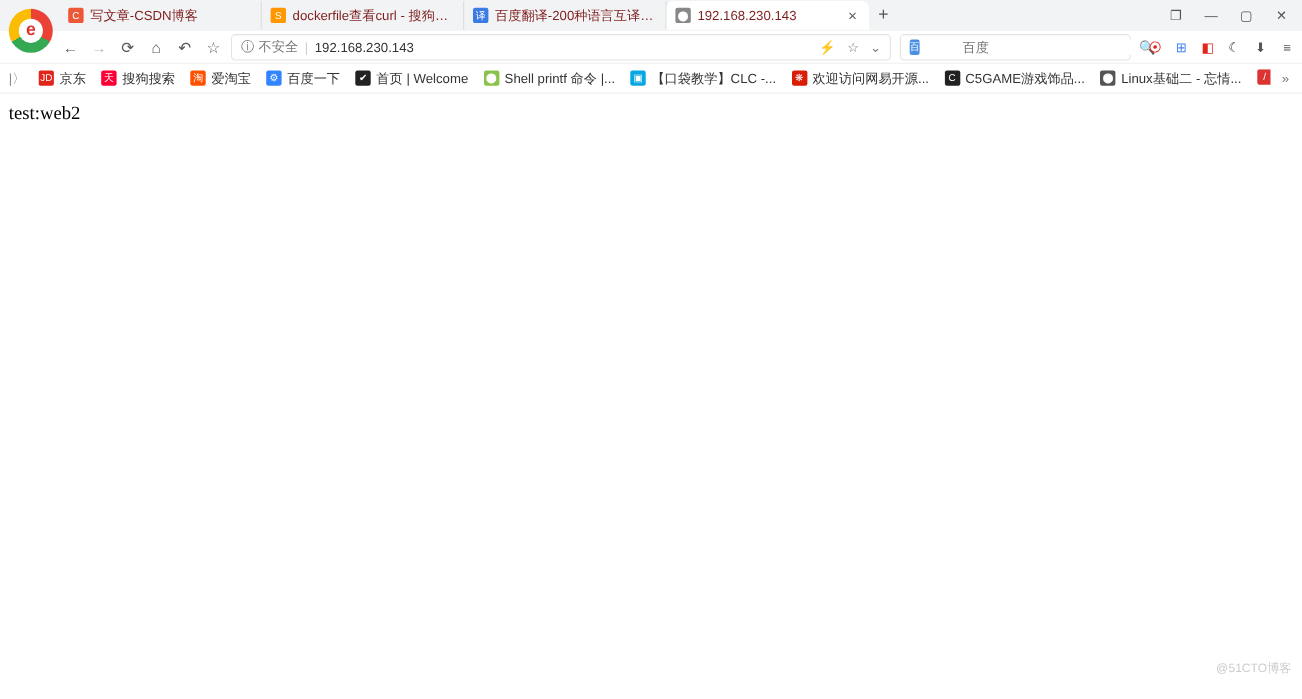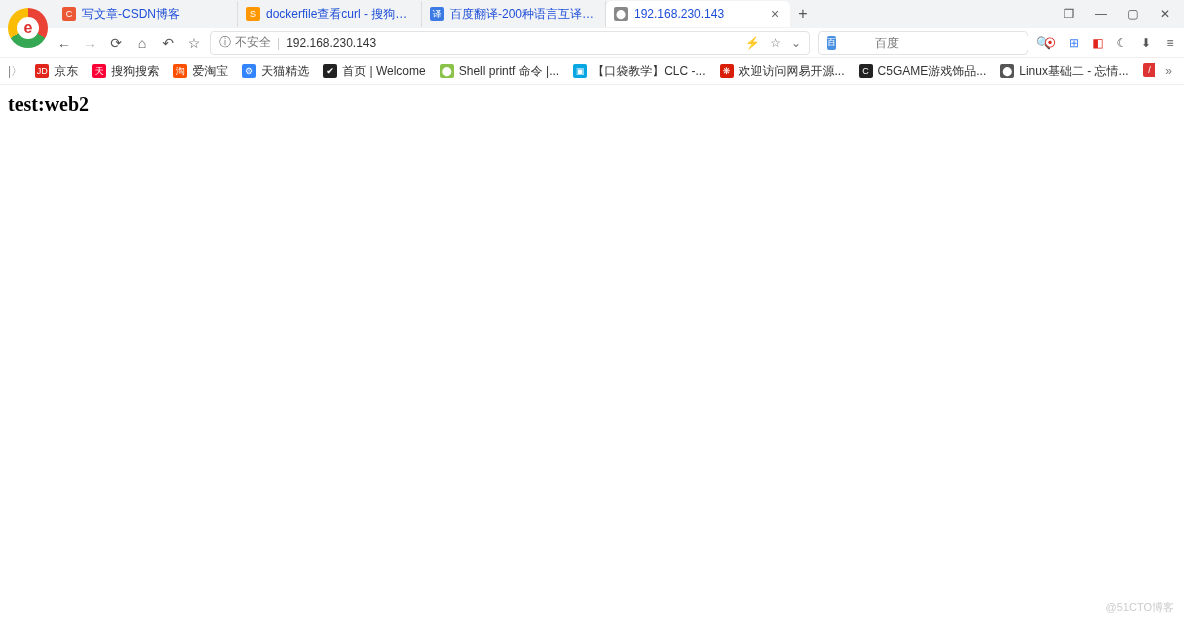--- a/index.html
+++ b/index.html
@@ -80,21 +80,21 @@
       align-items: center;
       justify-content: center;
       font-size: 9px;
       color: #fff;
     }
     .tab-title {
       flex: 1;
       overflow: hidden;
       text-overflow: ellipsis;
       font-size: 12px;
-      color: #1d4ed8;
+      color: #7f1d1d;
     }
     .tab-close {
       width: 14px;
       height: 14px;
       display: flex;
       align-items: center;
       justify-content: center;
       color: #666;
       font-size: 14px;
       cursor: pointer;
@@ -198,23 +198,22 @@
     .bm .bicon {
       width: 14px; height: 14px; border-radius: 2px;
       display:flex;align-items:center;justify-content:center;
       font-size: 9px; color:#fff; flex: 0 0 14px;
     }
     .bm-overflow { margin-left:auto; color:#777; cursor:pointer; padding-right:6px; }
     
     .page-content {
       padding: 8px;
       font-family: "Times New Roman", serif;
-      font-size: 20px;
+      font-size: 17px;
       color: #000;
-      font-weight: bold;
     }
     .watermark {
       position: absolute;
       bottom: 20px;
       right: 10px;
       color: #ccc;
       font-size: 11px;
     }
   </style>
 </head>
@@ -299,21 +298,21 @@
         <div class="bm">
           <span class="bicon" style="background: rgb(255, 0, 54);">天</span>
           <span>搜狗搜索</span>
         </div>
         <div class="bm">
           <span class="bicon" style="background: rgb(255, 80, 0);">淘</span>
           <span>爱淘宝</span>
         </div>
         <div class="bm">
           <span class="bicon" style="background: rgb(51, 133, 255);">⚙</span>
-          <span>天猫精选</span>
+          <span>百度一下</span>
         </div>
         <div class="bm">
           <span class="bicon" style="background: rgb(34, 34, 34);">✔</span>
           <span>首页 | Welcome</span>
         </div>
         <div class="bm">
           <span class="bicon" style="background: rgb(139, 195, 74);">⬤</span>
           <span>Shell printf 命令 |...</span>
         </div>
         <div class="bm">

